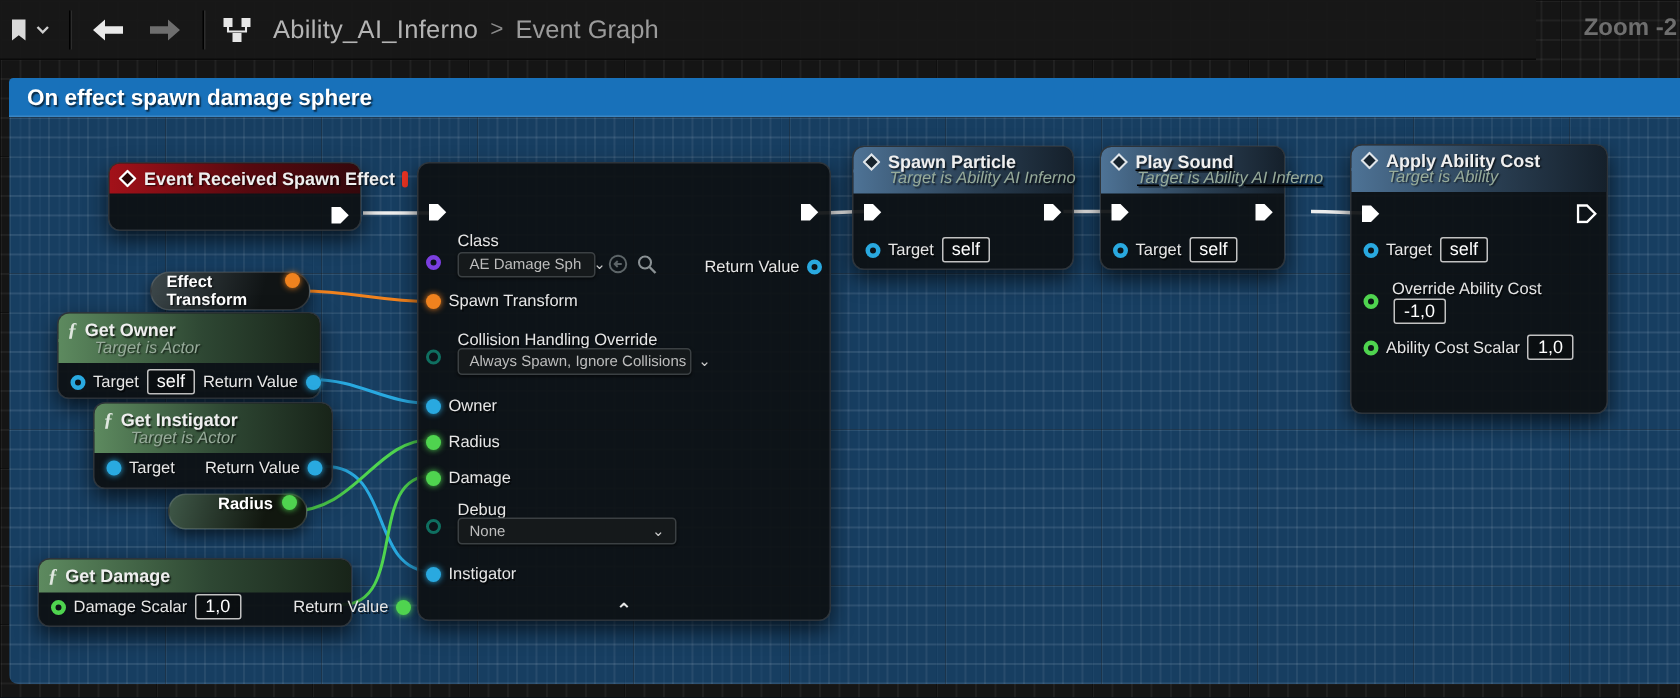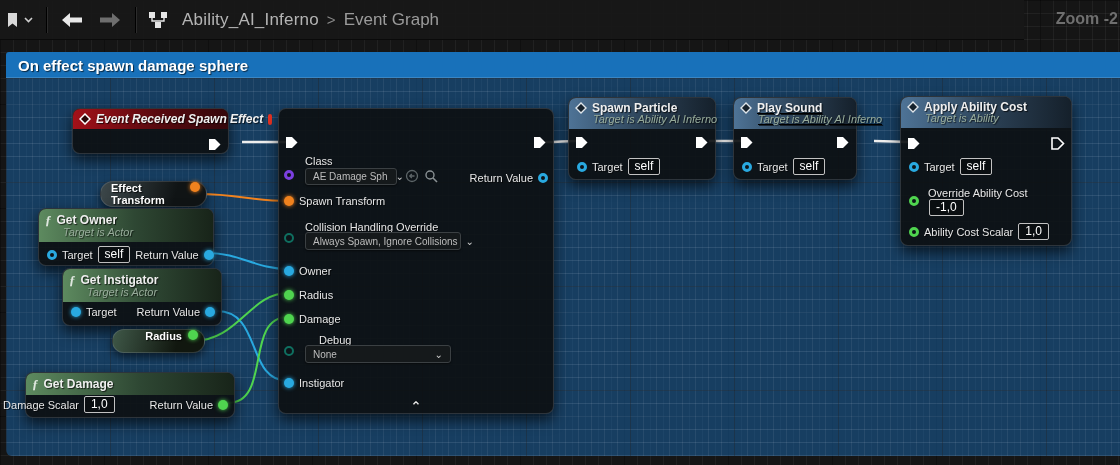--- a/index.html
+++ b/index.html
@@ -96,21 +96,21 @@
       <path d="M709 141 L742 141" stroke="#eeeeee" stroke-width="2.4"></path>
       <path d="M874 141 C892 141 894 142 910 142" stroke="#eeeeee" stroke-width="2.4"></path>
       <path d="M200 194 C236 194 252 201 288 201" stroke="#f0821e" stroke-width="2"></path>
       <path d="M208 253 C240 253 256 269 288 269" stroke="#29a9e0" stroke-width="2"></path>
       <path d="M217 311 C262 311 246 381 288 381" stroke="#29a9e0" stroke-width="2"></path>
       <path d="M193 341 C238 341 250 293 288 293" stroke="#4fd44f" stroke-width="2"></path>
       <path d="M228 403 C272 403 244 317 288 317" stroke="#4fd44f" stroke-width="2"></path>
     </g>
   </svg>
 
-  <div class="node" style="left:72px;top:108px;width:157px;height:46px;font-style:italic;">
+  <div class="node" style="left:72px;top:108px;width:169px;height:46px;">
     <div class="nhead head-event">
       <span class="hicon">
         <svg width="12" height="12" viewBox="0 0 12 12">
             <path d="M6 1 L11 6 L6 11 L1 6 Z" fill="#2a0506" stroke="#fff" stroke-width="1.5"></path>
           </svg>
       </span>
       <span class="title">Event Received Spawn Effect</span>
       <span class="redbox"></span>
     </div>
     <span class="execpin" style="position:absolute;right:6px;top:28px;">
@@ -169,21 +169,21 @@
     </div>
     <div class="row" style="left:5px;top:180px;">
       <span class="pin filled" style="--c:#4fd44f;"></span>
       <span class="plabel">Radius</span>
     </div>
     <div class="row" style="left:5px;top:204px;">
       <span class="pin filled" style="--c:#4fd44f;"></span>
       <span class="plabel">Damage</span>
     </div>
 
-    <span class="plabel" style="position:absolute;left:40px;top:225px;">Debug</span>
+    <span class="plabel" style="position:absolute;left:26px;top:225px;">Debug</span>
     <span class="pin ringthin" style="--c:#0f6f60;position:absolute;left:5px;top:237px;"></span>
     <div class="dropdown" style="position:absolute;left:26px;top:236px;width:146px;height:18px;text-align:right;">
       <span>None</span>
         <span class="chev">⌄</span>
     </div>
 
     <div class="row" style="left:5px;top:268px;">
       <span class="pin filled" style="--c:#29a9e0;"></span>
       <span class="plabel">Instigator</span>
     </div>
@@ -243,21 +243,21 @@
           <path d="M1 1 h6 l5.5 5.5 L7 12 H1 Z" fill="#fff"></path>
         </svg>
     </span>
     <div class="row" style="left:8px;top:60px;">
       <span class="pin ring" style="--c:#29a9e0;"></span>
       <span class="plabel">Target</span>
       <span class="valbox">self</span>
     </div>
   </div>
 
-  <div class="node" style="left:900px;top:96px;width:172px;height:150px;">
+  <div class="node" style="left:900px;top:96px;width:172px;height:180px;">
     <div class="nhead head-call" style="padding-bottom:0;">
       <span class="hicon">
         <svg width="12" height="12" viewBox="0 0 12 12">
             <path d="M6 1 L11 6 L6 11 L1 6 Z" fill="#16222c" stroke="#dfe5ea" stroke-width="1.4"></path>
           </svg>
       </span>
       <span class="title">Apply Ability Cost</span>
     </div>
     <div class="nsub head-call" style="border-radius:0;padding-bottom:4px;"><span>Target is Ability</span></div>
     <span class="execpin" style="position:absolute;left:6px;top:39px;">
@@ -330,21 +330,21 @@
   <div class="pill" style="left:112px;top:329px;width:93px;height:24px;background:linear-gradient(105deg,#3f5848,#11170f 70%);">
     <span class="pill-label">Radius</span>
     <span class="pin filled" style="--c:#4fd44f;"></span>
   </div>
 
   <div class="node" style="left:25px;top:372px;width:210px;height:46px;">
     <div class="nhead head-pure">
       <span class="fico">ƒ</span>
       <span class="title">Get Damage</span>
     </div>
-    <div class="row" style="left:8px;top:23px;right:6px;justify-content:flex-end;gap:35px;">
+    <div class="row" style="left:8px;top:23px;right:6px;justify-content:space-between;gap:35px;">
       <span style="display:flex;align-items:center;gap:5px;">
         <span class="pin ring" style="--c:#4fd44f;"></span>
         <span class="plabel">Damage Scalar</span>
         <span class="valbox">1,0</span>
       </span>
       <span style="display:flex;align-items:center;gap:5px;">
         <span class="plabel">Return Value</span>
         <span class="pin filled" style="--c:#4fd44f;"></span>
       </span>
     </div>

